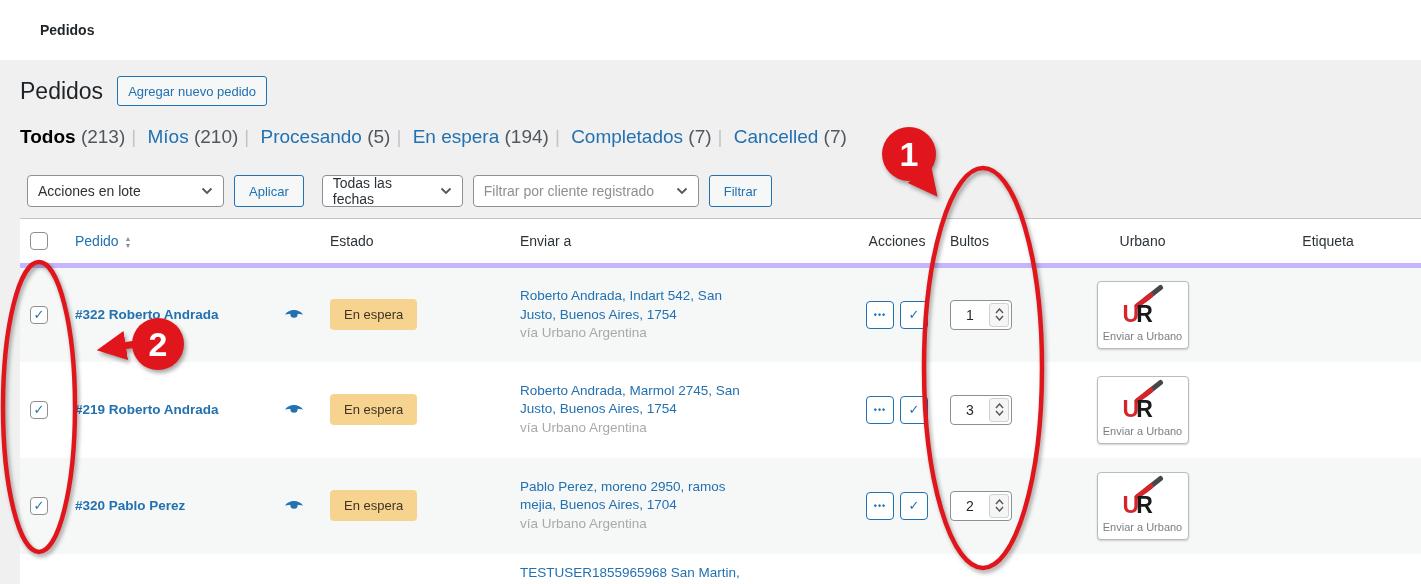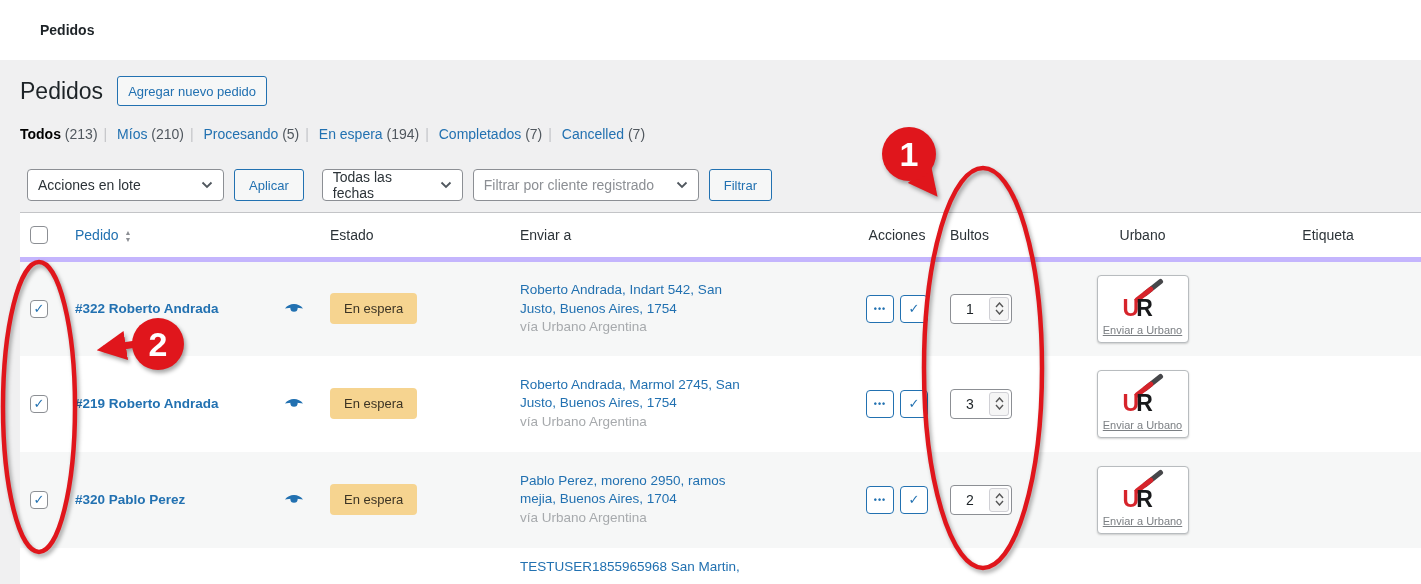--- a/index.html
+++ b/index.html
@@ -13,21 +13,21 @@
 
   
   .heading-row { margin:16px 0 0 20px; display:flex; align-items:center; gap:14px; }
   .page-title { font-size:23px; font-weight:400; color:#1d2327; line-height:30px; }
   .btn { display:inline-flex; align-items:center; justify-content:center;
     border:1px solid #2271b1; color:#2271b1; background:#f6f7f7;
     border-radius:3px; font-size:13px; cursor:pointer; }
   .btn-add { height:30px; padding:0 10px; }
 
   
-  .subsubsub { margin:20px 0 0 20px; font-size:14px; color:#646970; }
+  .subsubsub { margin:20px 0 0 20px; font-size:19px; color:#646970; }
   .subsubsub a { color:#2271b1; text-decoration:none; }
   .subsubsub .current { color:#000; font-weight:bold; }
   .subsubsub .count { color:#50575e; }
   .subsubsub .sep { color:#c3c4c7; margin:0 6px; }
 
   
   .toolbar { margin:27px 0 0 27px; display:flex; align-items:flex-end; }
   .select { height:32px; border:1px solid #8c8f94; border-radius:4px; background:#fff;
     display:inline-flex; align-items:center; justify-content:space-between;
     padding:0 10px 0 10px; font-size:14px; color:#2c3338; cursor:pointer; }
@@ -89,21 +89,21 @@
     box-shadow:0 1px 2px rgba(0,0,0,0.18); display:flex; flex-direction:column;
     align-items:center; cursor:pointer; }
   .ur-logo { position:relative; height:42px; width:56px; }
   .ur-letters { position:absolute; left:8px; bottom:0; font-size:23px; line-height:29px;
     font-weight:bold; letter-spacing:-3px; }
   .ur-u { color:#d6242b; } .ur-r { color:#18191b; }
   .ur-s1, .ur-s2 { position:absolute; height:5px; border-radius:2px;
     transform:rotate(-38deg); }
   .ur-s1 { width:24px; background:#46474a; left:26px; top:4px; }
   .ur-s2 { width:22px; background:#d6242b; left:18px; top:11px; }
-  .ur-label { font-size:11px; color:#7b7f83; margin-top:1px; white-space:nowrap;text-decoration:underline; }
+  .ur-label { font-size:11px; color:#7b7f83; margin-top:1px; white-space:nowrap; }
 
   tr.row-partial td { vertical-align:top; padding-top:10px; }
 
   
   .annot { position:absolute; left:0; top:0; width:1421px; height:584px;
     pointer-events:none; z-index:10; }
   .red-stroke { stroke:#e0161c; fill:none; }
   .red-fill { fill:#e0161c; }
   .annot-num { fill:#fff; font-family:"Liberation Sans",sans-serif;
     font-weight:bold; font-size:34px; }

